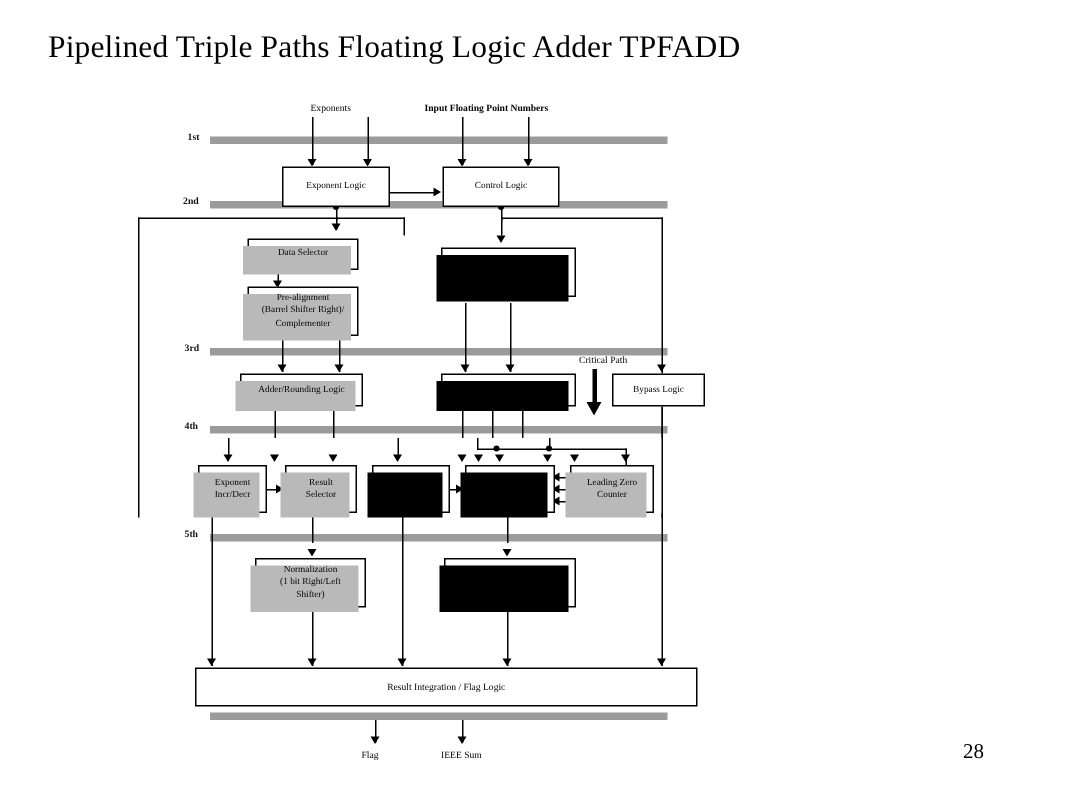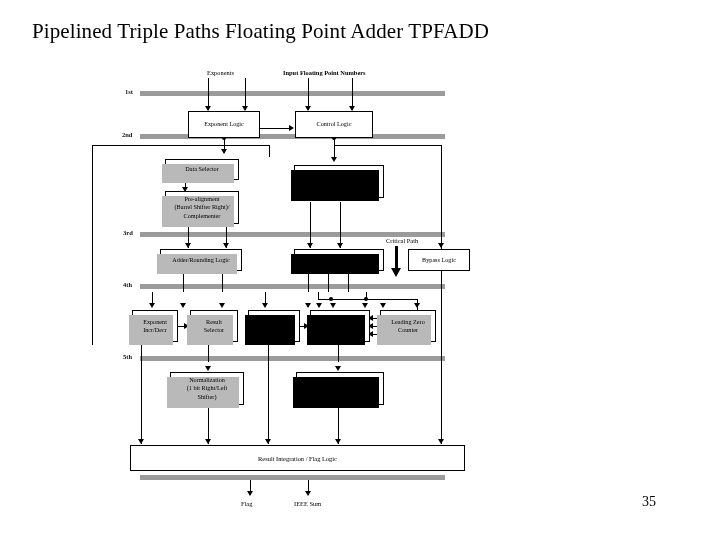--- a/index.html
+++ b/index.html
@@ -171,23 +171,23 @@
     font-size: 6.4px;
     color: #000;
     z-index: 5;
   }
 </style>
 </head>
 <body>
 
 <div id="slide">
 
-  <div id="slide-title">Pipelined Triple Paths Floating Point Adder TPFADD</div>
-
-  <div id="page-number">35</div>
+  <div id="slide-title">Pipelined Triple Paths Floating Logic Adder TPFADD</div>
+
+  <div id="page-number">28</div>
 
   <div id="diagram">
 
     <div class="anno" style="left:207px; top:9px;">Exponents</div>
     <div class="anno" style="left:283px; top:9px; font-weight:bold;">Input Floating Point Numbers</div>
 
     <div class="wire-v" style="left:208px; top:18px; height:32px;"></div>
     <div class="wire-v" style="left:245px; top:18px; height:32px;"></div>
     <div class="wire-v" style="left:308px; top:18px; height:32px;"></div>
     <div class="wire-v" style="left:352px; top:18px; height:32px;"></div>

